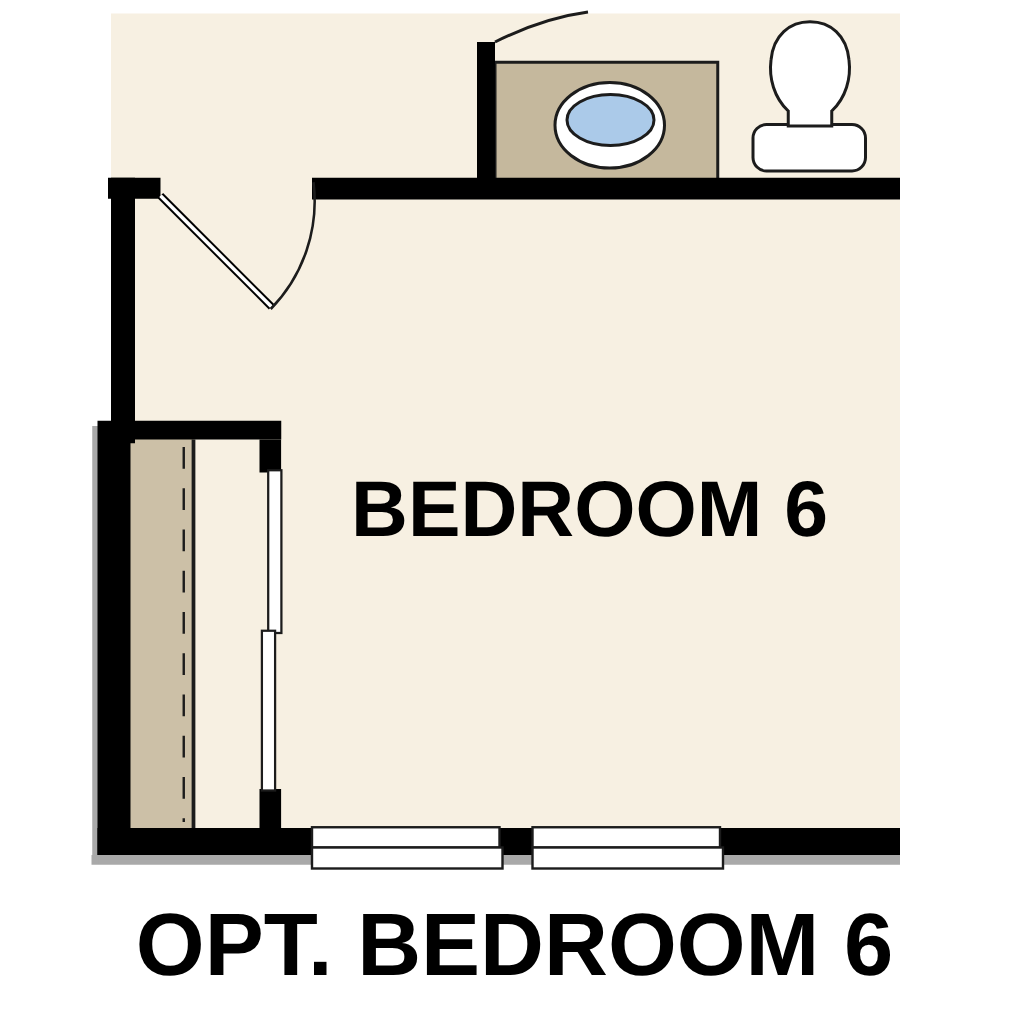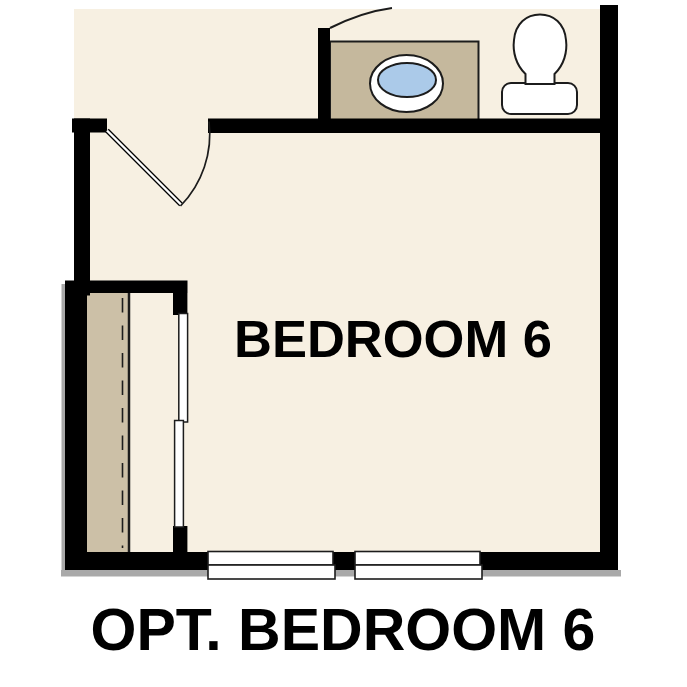--- a/index.html
+++ b/index.html
@@ -1,18 +1,18 @@
 <!DOCTYPE html>
 <html style="--background: #ffffff; --floor: #f7f0e2; --wall: #000000; --line: #1c1c1c; --counter: #c5b89d; --closet-floor: #ccc0a7; --sink-basin: #abcae9; --fixture-fill: #ffffff; --shadow: #a9a9a9; --text: #000000;"><head>
 <meta charset="utf-8">
 <style>
   html,body{margin:0;padding:0;background:#ffffff;}
   .stage{
     position:relative;
-    width:687px;height:687px;
+    width:600px;height:687px;
     background:var(--background,#fff);
     overflow:hidden;
     font-family:"Liberation Sans", sans-serif;
   }
   svg{display:block;}
   .floor{fill:var(--floor,#f7f0e2);}
   .wall{fill:var(--wall,#000);}
   .shadow{fill:var(--shadow,#a9a9a9);}
   .counter{fill:var(--counter,#c5b89d);stroke:var(--line,#1c1c1c);stroke-width:2;}
   .closet-floor{fill:var(--closet-floor,#ccc0a7);}

